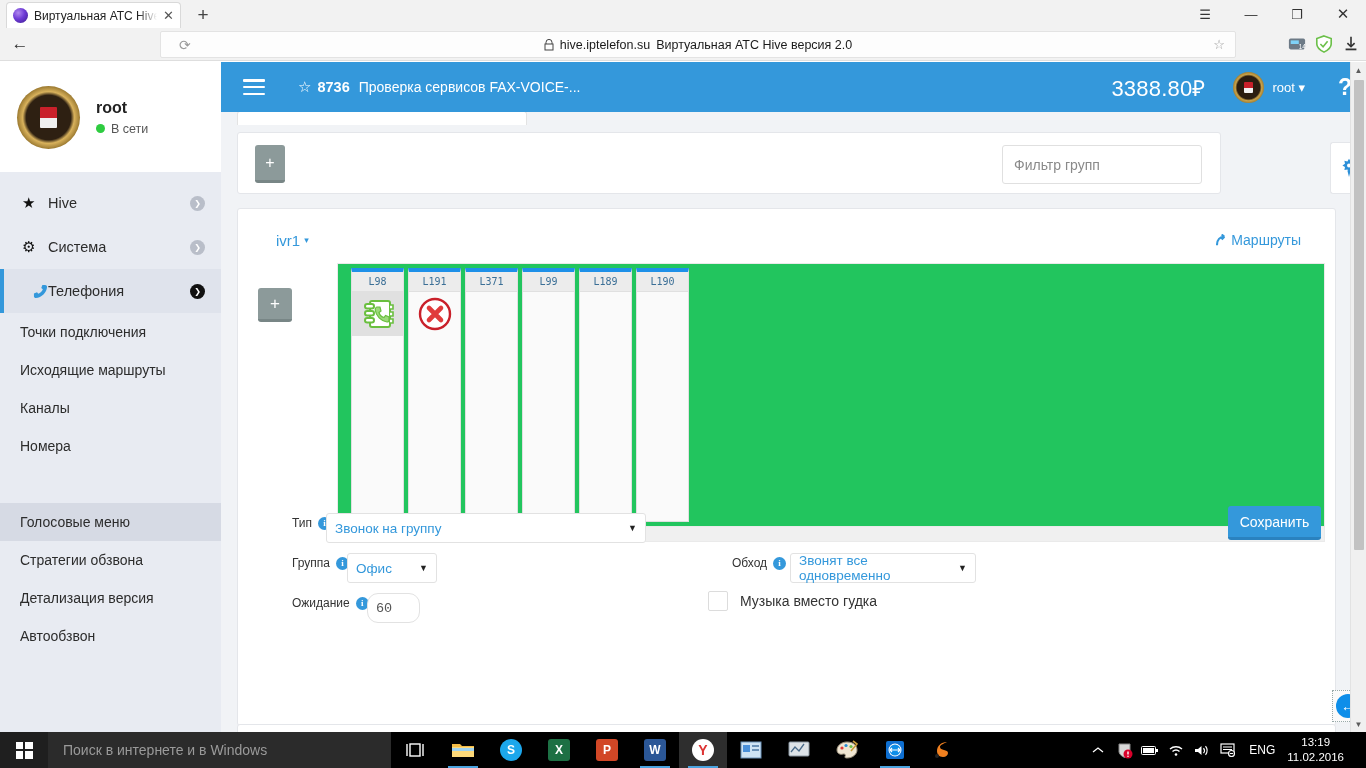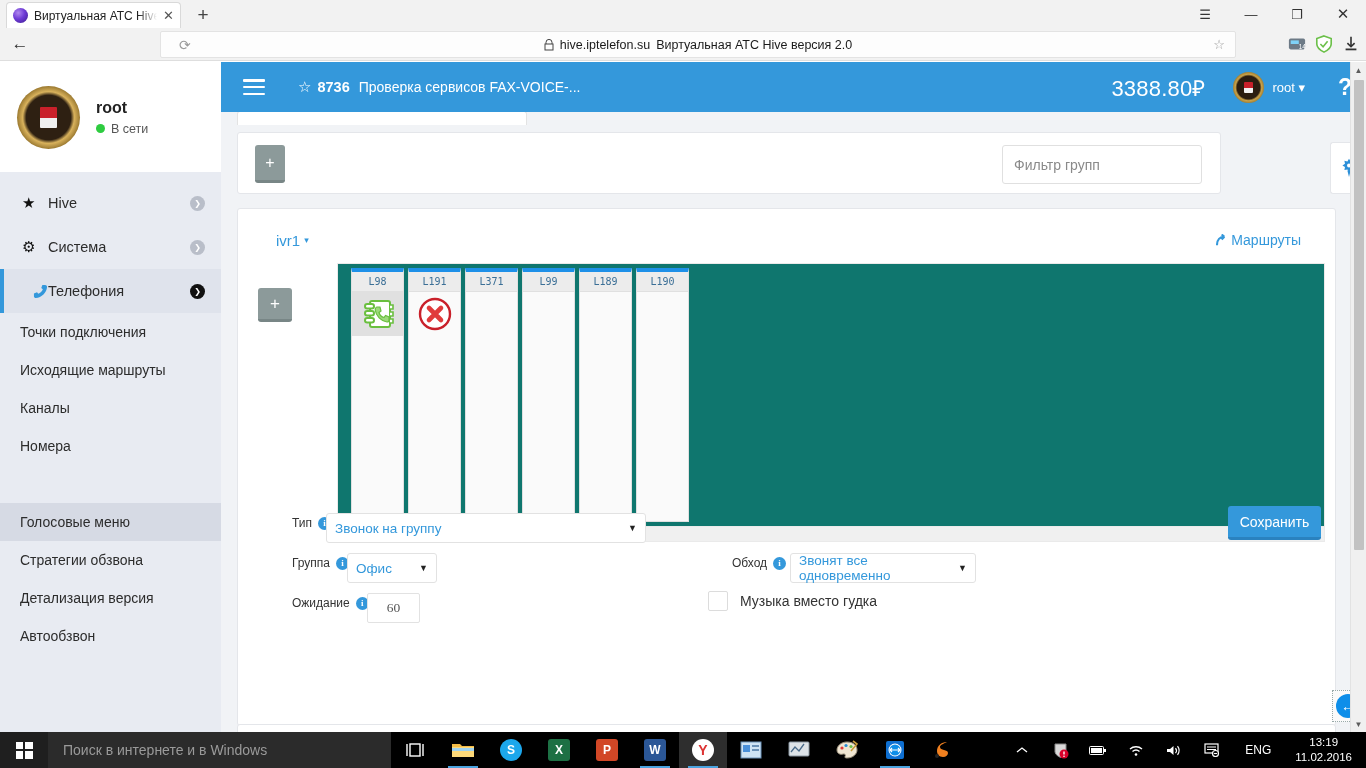--- a/index.html
+++ b/index.html
@@ -197,21 +197,21 @@
 
   .grid-zone { position: absolute; top: 54px; left: 16px; right: 10px; height: 190px; }
   .btn-plus-sq {
     position: absolute; left: 4px; top: 25px; width: 34px; height: 34px;
     background: #8c9a9a; border-bottom: 3px solid #788686; border-radius: 3px;
     color: #fff; font-size: 17px; display: flex; align-items: center; justify-content: center;
     cursor: pointer;
   }
   .columns-wrap {
     position: absolute; left: 83px; right: 0; top: 0; height: 264px;
-    background: #0f766e; border: 1px solid #eaeaea; overflow: hidden;
+    background: #22c55e; border: 1px solid #eaeaea; overflow: hidden;
   }
   .columns { display: flex; gap: 4px; padding: 4px 0 0 13px; }
   .col {
     width: 53px; background: #fafafa; border: 1px solid #e0e0e0;
     border-top: 4px solid #1e90e8; height: 254px; position: relative;
   }
   .col-head {
     height: 20px; background: #ececec; border-bottom: 1px solid #e0e0e0;
     display: flex; align-items: center; justify-content: center;
     font-family: "DejaVu Sans Mono", monospace; font-size: 10px; color: #3b6f96;
@@ -238,24 +238,23 @@
     justify-content: center; margin-left: 6px; font-family: "Liberation Serif", serif;
     cursor: pointer;
   }
   .sel {
     border: 1px solid #e2e2e2; border-radius: 3px; background: #fff;
     color: #3498db; font-size: 13.5px; height: 30px;
     display: flex; align-items: center; padding: 0 8px; cursor: pointer;
   }
   .sel .arrow { margin-left: auto; color: #222; font-size: 9px; padding-left: 8px; }
   .num-input {
-    width: 53px; height: 30px; border: 1px solid #e2e2e2; border-radius: 2px;
+    width: 53px; height: 30px; border: 1px solid #e2e2e2; border-radius: 11px;
     background: #fff; color: #555; font-size: 13.5px; padding: 0 8px; outline: none;
-    font-family: Liberation Serif, serif;
-    text-align: center;
+    font-family: Liberation Mono, monospace;
   }
   .chk-box {
     width: 20px; height: 20px; border: 1px solid #dcdcdc; border-radius: 2px;
     background: #fff; cursor: pointer;
   }
   .chk-lbl { font-size: 14px; color: #333; margin-left: 12px; }
   .btn-save {
     position: absolute; right: 14px; top: 0; width: 93px; height: 34px;
     background: #3498db; border-bottom: 3px solid #2a82bf; border-radius: 3px;
     color: #fff; font-size: 14px; display: flex; align-items: center; justify-content: center;
@@ -319,21 +318,21 @@
     width: 48px; height: 36px; display: flex; align-items: center; justify-content: center;
     cursor: pointer; position: relative;
   }
   .tb-icon.active { background: #2e2e2e; }
   .tb-icon.open::after {
     content: ""; position: absolute; bottom: 0; left: 9px; right: 9px; height: 2px; background: #4aa3df;
   }
   .sq { width: 22px; height: 22px; border-radius: 3px; display: flex; align-items: center;
         justify-content: center; font-size: 12px; font-weight: bold; color: #fff; }
   .tray {
-    margin-left: auto; display: flex; align-items: center; gap: 12px; padding-right: 4px;
+    margin-left: auto; display: flex; align-items: center; gap: 0; padding-right: 12px;
   }
   .tray-ic {
     width: 26px; height: 36px; display: flex; align-items: center; justify-content: center;
     color: #fff; font-size: 12px; cursor: pointer;
   }
   .tray-lang { color: #fff; font-size: 12px; padding: 0 8px; cursor: pointer; }
   .tray-clock {
     color: #fff; font-size: 11.5px; line-height: 15px; text-align: center;
     padding: 0 10px 0 4px; cursor: pointer;
   }

